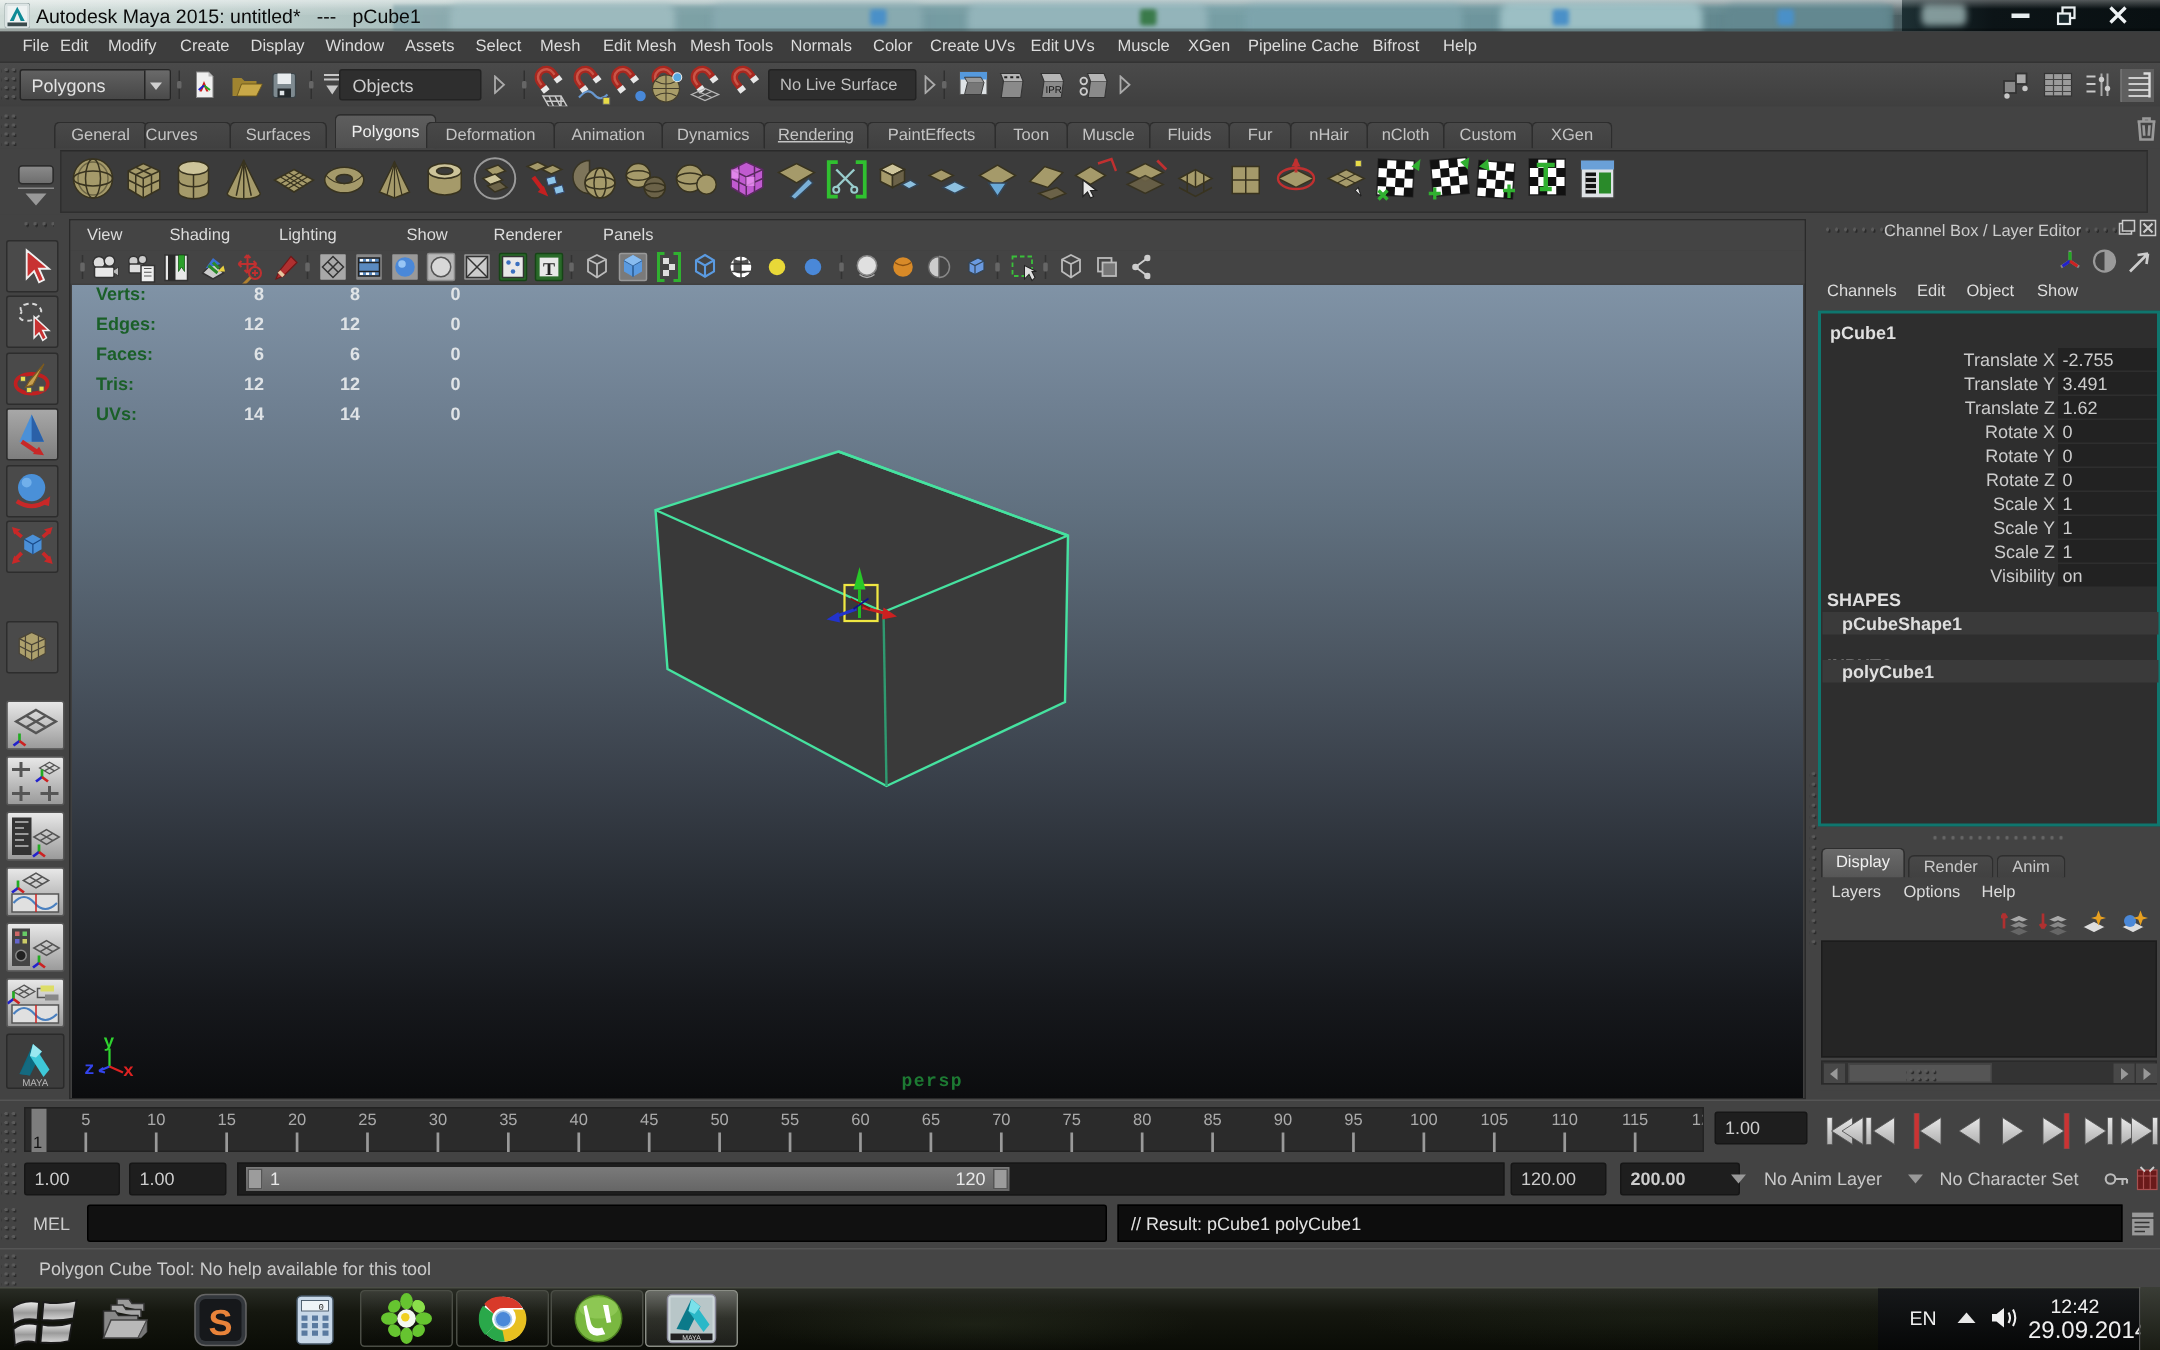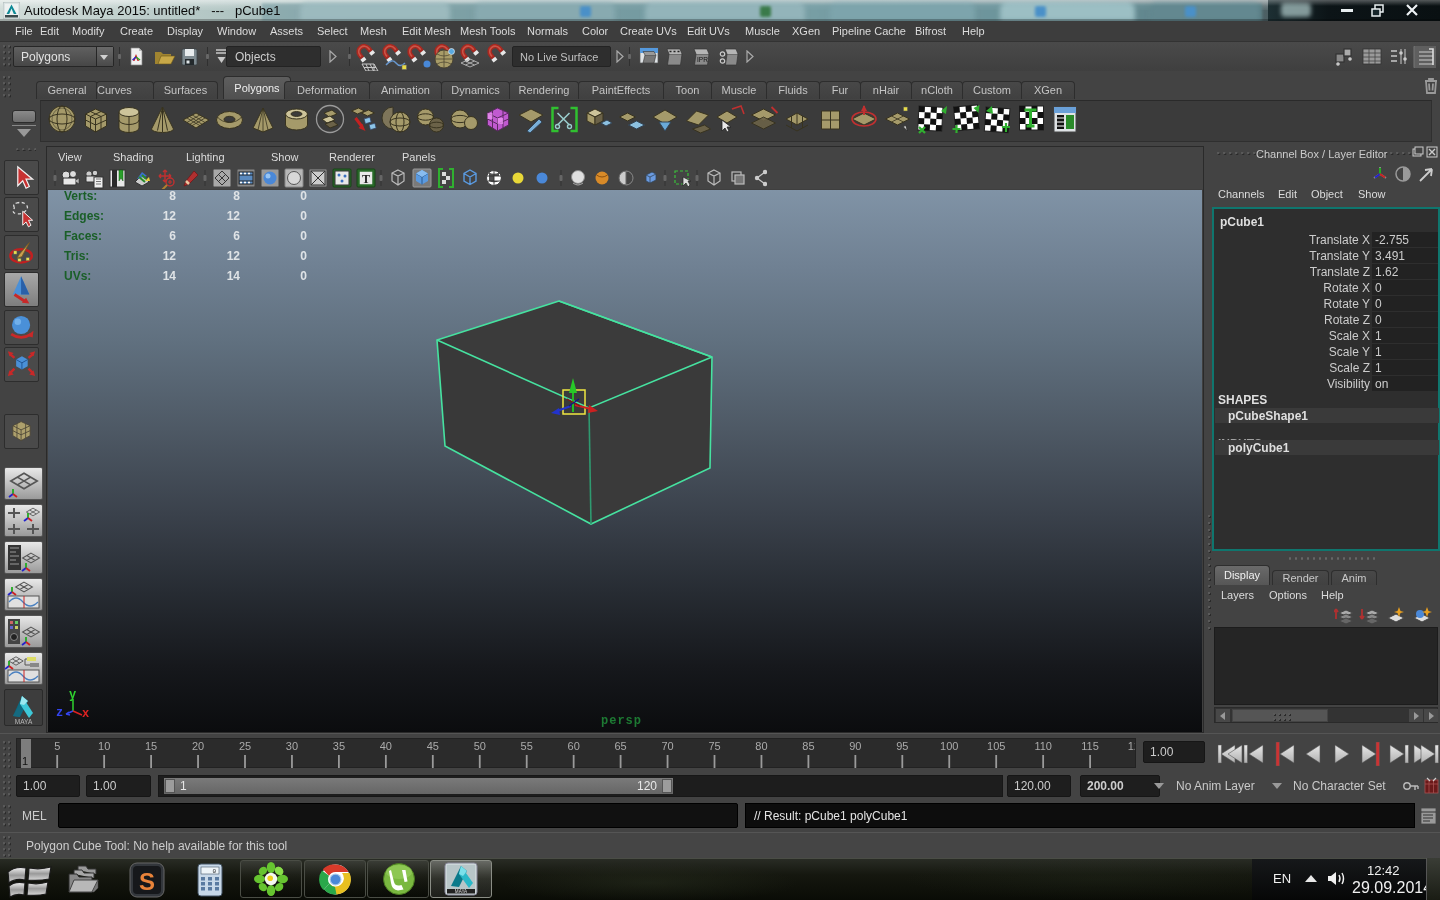--- a/index.html
+++ b/index.html
@@ -217,21 +217,21 @@
 
 <div class="abs" id="shelftabs" style="left:0;top:71px;width:1440px;height:28px;background:#434343;">
   <div class="grip" style="left:1px;top:4px;height:64px;"></div>
 <div class="abs" style="left:36px;top:10px;width:62px;height:18px;border-radius:4px 4px 0 0;border:1px solid #2d2d2d;border-bottom:none;background:linear-gradient(#484848,#404040);text-align:center;font-size:11px;line-height:16px;color:#c4c4c4;">General</div>
       <div class="abs" style="left:96px;top:10px;width:58px;height:18px;border-radius:4px 4px 0 0;border:1px solid #2d2d2d;border-bottom:none;background:linear-gradient(#484848,#404040);text-align:left;font-size:11px;line-height:16px;color:#c4c4c4;">Curves</div>
       <div class="abs" style="left:153px;top:10px;width:65px;height:18px;border-radius:4px 4px 0 0;border:1px solid #2d2d2d;border-bottom:none;background:linear-gradient(#484848,#404040);text-align:center;font-size:11px;line-height:16px;color:#c4c4c4;">Surfaces</div>
       <div class="abs" style="left:223px;top:5px;width:68px;height:23px;border-radius:4px 4px 0 0;border:1px solid #2d2d2d;border-bottom:none;background:linear-gradient(#5e5e5e,#505050);text-align:center;font-size:11px;line-height:22px;color:#efefef;">Polygons</div>
       <div class="abs" style="left:284px;top:10px;width:86px;height:18px;border-radius:4px 4px 0 0;border:1px solid #2d2d2d;border-bottom:none;background:linear-gradient(#484848,#404040);text-align:center;font-size:11px;line-height:16px;color:#c4c4c4;">Deformation</div>
       <div class="abs" style="left:369px;top:10px;width:73px;height:18px;border-radius:4px 4px 0 0;border:1px solid #2d2d2d;border-bottom:none;background:linear-gradient(#484848,#404040);text-align:center;font-size:11px;line-height:16px;color:#c4c4c4;">Animation</div>
       <div class="abs" style="left:441px;top:10px;width:69px;height:18px;border-radius:4px 4px 0 0;border:1px solid #2d2d2d;border-bottom:none;background:linear-gradient(#484848,#404040);text-align:center;font-size:11px;line-height:16px;color:#c4c4c4;">Dynamics</div>
-      <div class="abs" style="left:509px;top:10px;width:70px;height:19px;border-radius:4px 4px 0 0;border:1px solid #2d2d2d;border-bottom:none;background:linear-gradient(#484848,#404040);text-align:center;font-size:11px;line-height:16px;color:#c4c4c4;">Rendering</div>
+      <div class="abs" style="left:509px;top:10px;width:70px;height:19px;border-radius:4px 4px 0 0;border:1px solid #2d2d2d;border-bottom:none;background:linear-gradient(#484848,#404040);text-align:center;font-size:11px;line-height:16px;color:#c4c4c4;text-decoration:underline;">Rendering</div>
       <div class="abs" style="left:578px;top:10px;width:86px;height:18px;border-radius:4px 4px 0 0;border:1px solid #2d2d2d;border-bottom:none;background:linear-gradient(#484848,#404040);text-align:center;font-size:11px;line-height:16px;color:#c4c4c4;">PaintEffects</div>
       <div class="abs" style="left:663px;top:10px;width:49px;height:18px;border-radius:4px 4px 0 0;border:1px solid #2d2d2d;border-bottom:none;background:linear-gradient(#484848,#404040);text-align:center;font-size:11px;line-height:16px;color:#c4c4c4;">Toon</div>
       <div class="abs" style="left:711px;top:10px;width:56px;height:18px;border-radius:4px 4px 0 0;border:1px solid #2d2d2d;border-bottom:none;background:linear-gradient(#484848,#404040);text-align:center;font-size:11px;line-height:16px;color:#c4c4c4;">Muscle</div>
       <div class="abs" style="left:766px;top:10px;width:54px;height:18px;border-radius:4px 4px 0 0;border:1px solid #2d2d2d;border-bottom:none;background:linear-gradient(#484848,#404040);text-align:center;font-size:11px;line-height:16px;color:#c4c4c4;">Fluids</div>
       <div class="abs" style="left:819px;top:10px;width:42px;height:18px;border-radius:4px 4px 0 0;border:1px solid #2d2d2d;border-bottom:none;background:linear-gradient(#484848,#404040);text-align:center;font-size:11px;line-height:16px;color:#c4c4c4;">Fur</div>
       <div class="abs" style="left:860px;top:10px;width:52px;height:18px;border-radius:4px 4px 0 0;border:1px solid #2d2d2d;border-bottom:none;background:linear-gradient(#484848,#404040);text-align:center;font-size:11px;line-height:16px;color:#c4c4c4;">nHair</div>
       <div class="abs" style="left:911px;top:10px;width:52px;height:18px;border-radius:4px 4px 0 0;border:1px solid #2d2d2d;border-bottom:none;background:linear-gradient(#484848,#404040);text-align:center;font-size:11px;line-height:16px;color:#c4c4c4;">nCloth</div>
       <div class="abs" style="left:962px;top:10px;width:60px;height:18px;border-radius:4px 4px 0 0;border:1px solid #2d2d2d;border-bottom:none;background:linear-gradient(#484848,#404040);text-align:center;font-size:11px;line-height:16px;color:#c4c4c4;">Custom</div>
       <div class="abs" style="left:1021px;top:10px;width:54px;height:18px;border-radius:4px 4px 0 0;border:1px solid #2d2d2d;border-bottom:none;background:linear-gradient(#484848,#404040);text-align:center;font-size:11px;line-height:16px;color:#c4c4c4;">XGen</div>
       <svg class="abs" style="left:1424px;top:6px" width="14" height="17" viewBox="0 0 14 17">

